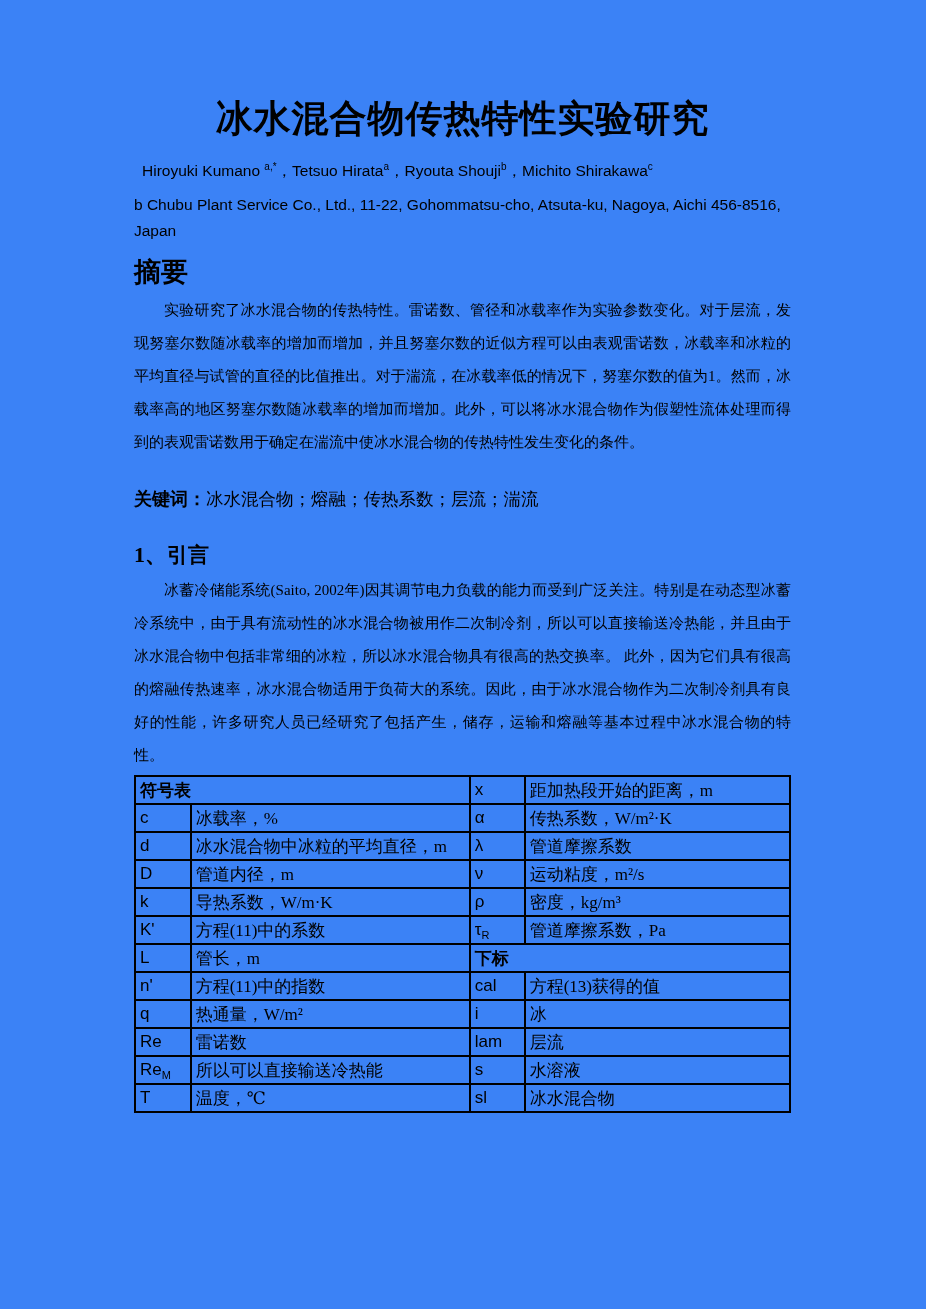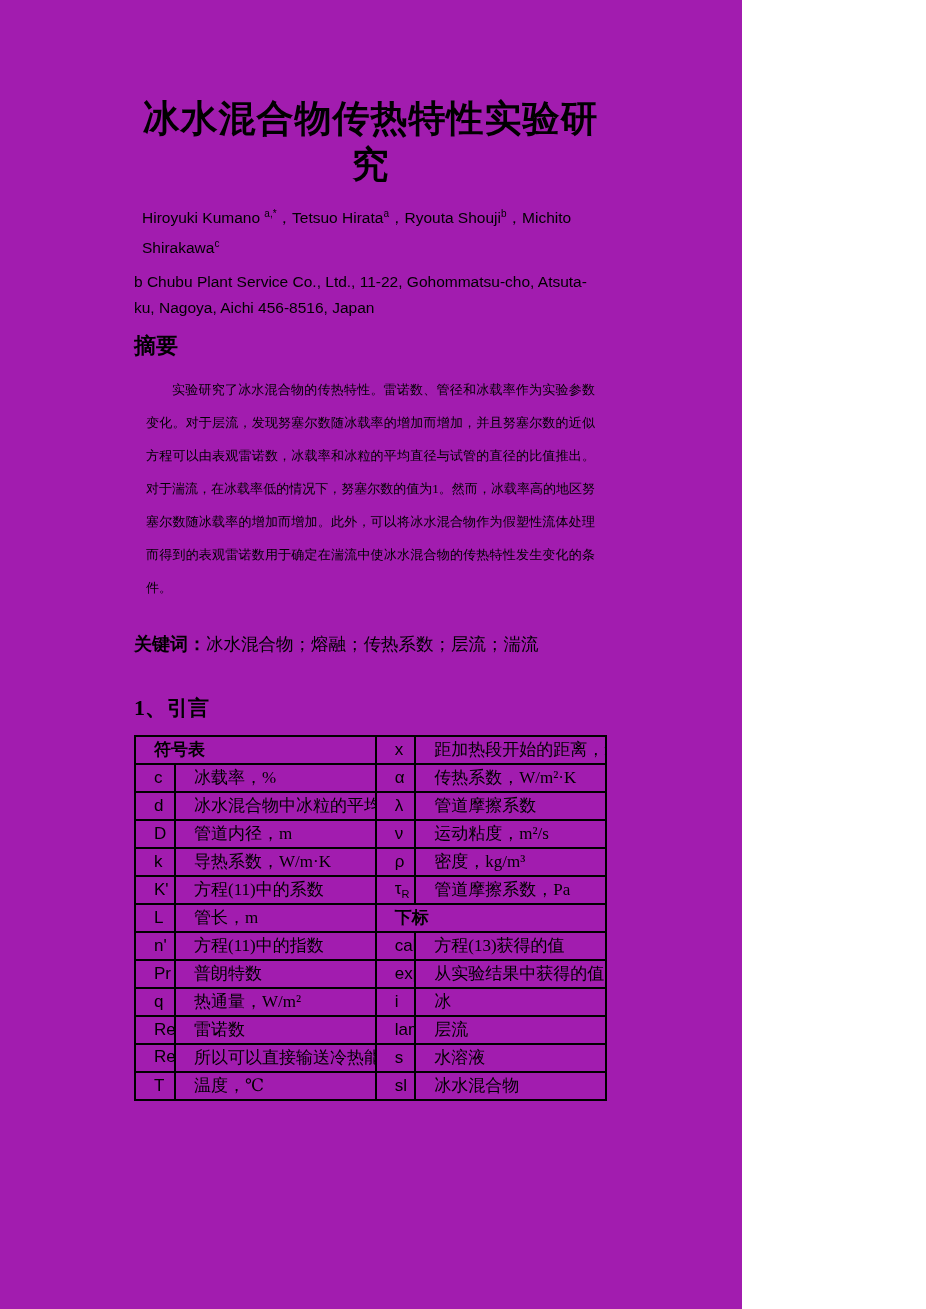--- a/index.html
+++ b/index.html
@@ -1,20 +1,20 @@
 <!DOCTYPE html>
 <html><head>
 <meta charset="utf-8">
 <style>
   html,body{margin:0;padding:0;background:#ffffff;}
   .page{
     box-sizing:border-box;
-    width:742px;height:1309px;
+    width:926px;height:1309px;
     padding:96px 135px 20px 134px;
-    background:#a21caf;color:#000;
+    background:#3b82f6;color:#000;
     font-family:"Liberation Serif","DejaVu Serif",serif;
     overflow:hidden;
   }
   .paper-title{
     margin:0 0 12px 0;
     font-size:37px;line-height:1.25;font-weight:bold;
     text-align:center;letter-spacing:1px;
     font-family:"Liberation Serif","DejaVu Serif",serif;
   }
   .authors{
@@ -23,52 +23,52 @@
     font-size:15.5px;line-height:26px;
   }
   .authors sup{font-size:10px;}
   .affiliations{margin:0;padding:0;list-style:none;}
   .affiliations li{
     font-family:"Liberation Sans","DejaVu Sans",sans-serif;
     font-size:15.5px;line-height:26px;
   }
   .h-block{
     margin:10px 0 4px 0;
-    font-size:22px;font-weight:bold;
+    font-size:27px;font-weight:bold;
     font-family:"Liberation Sans","DejaVu Sans",sans-serif;
   }
   .body-par{
-    margin:12px;
-    font-size:13px;line-height:33px;
+    margin:0;
+    font-size:15px;line-height:33px;
     text-align:justify;text-indent:2em;
   }
   .keywords{
     margin:24px 0 0 0;
     font-size:17.5px;line-height:33px;
   }
   .keywords-label{
     font-weight:bold;font-size:18px;
     font-family:Liberation Mono, monospace;
   }
-  .section-heading{margin:24px 0 6px 0;line-height:42px;}
+  .section-heading{margin:24px 0 6px 0;line-height:26px;}
   .section-number{
     font-family:"Liberation Serif","DejaVu Serif",serif;
     font-size:22px;font-weight:600;
   }
   .section-title{
     font-size:21px;font-weight:bold;
     font-family:"Liberation Sans","DejaVu Sans",sans-serif;
   }
   table.nomenclature{
     width:100%;margin-top:3px;
     border-collapse:collapse;table-layout:fixed;
   }
   table.nomenclature td{
     border:2px solid #000;
-    height:26px;padding:0 18px;
+    height:26px;padding:0 4px;
     font-size:17px;vertical-align:middle;
     overflow:hidden;white-space:nowrap;
   }
   td.sym{font-family:"Liberation Sans","DejaVu Sans",sans-serif;}
   td.desc{font-family:"Liberation Serif","DejaVu Serif",serif;}
   td.table-head{
     font-weight:bold;font-size:18px;
     font-family:"Liberation Sans","DejaVu Sans",sans-serif;
   }
   td sub{font-size:11px;}
@@ -85,20 +85,21 @@
   <ul class="affiliations">
     <li>b Chubu Plant Service Co., Ltd., 11-22, Gohommatsu-cho, Atsuta-ku, Nagoya, Aichi 456-8516, Japan</li>
   </ul>
 
   <h2 class="h-block">摘要</h2>
   <p class="body-par">实验研究了冰水混合物的传热特性。雷诺数、管径和冰载率作为实验参数变化。对于层流，发现努塞尔数随冰载率的增加而增加，并且努塞尔数的近似方程可以由表观雷诺数，冰载率和冰粒的平均直径与试管的直径的比值推出。对于湍流，在冰载率低的情况下，努塞尔数的值为1。然而，冰载率高的地区努塞尔数随冰载率的增加而增加。此外，可以将冰水混合物作为假塑性流体处理而得到的表观雷诺数用于确定在湍流中使冰水混合物的传热特性发生变化的条件。</p>
 
   <p class="keywords"><span class="keywords-label">关键词：</span><span>冰水混合物；熔融；传热系数；层流；湍流</span></p>
 
   <h2 class="section-heading"><span class="section-number">1、</span><span class="section-title">引言</span></h2>
+  <p class="body-par">冰蓄冷储能系统(Saito, 2002年)因其调节电力负载的能力而受到广泛关注。特别是在动态型冰蓄冷系统中，由于具有流动性的冰水混合物被用作二次制冷剂，所以可以直接输送冷热能，并且由于冰水混合物中包括非常细的冰粒，所以冰水混合物具有很高的热交换率。 此外，因为它们具有很高的熔融传热速率，冰水混合物适用于负荷大的系统。因此，由于冰水混合物作为二次制冷剂具有良好的性能，许多研究人员已经研究了包括产生，储存，运输和熔融等基本过程中冰水混合物的特性。</p>
 
   <table class="nomenclature">
     <colgroup>
       <col style="width:8.5%">
         <col style="width:42.6%">
         <col style="width:8.4%">
         <col style="width:40.5%">
     </colgroup>
     <tbody>
       <tr>
@@ -141,26 +142,20 @@
         <td class="desc">管长，m</td>
         <td colspan="2" class="table-head">下标</td>
       </tr>
       <tr>
         <td class="sym">n'</td>
         <td class="desc">方程(11)中的指数</td>
         <td class="sym">cal</td>
         <td class="desc">方程(13)获得的值</td>
       </tr>
       <tr>
-        <td class="sym">Pr</td>
-        <td class="desc">普朗特数</td>
-        <td class="sym">exp</td>
-        <td class="desc">从实验结果中获得的值</td>
-      </tr>
-      <tr>
         <td class="sym">q</td>
         <td class="desc">热通量，W/m²</td>
         <td class="sym">i</td>
         <td class="desc">冰</td>
       </tr>
       <tr>
         <td class="sym">Re</td>
         <td class="desc">雷诺数</td>
         <td class="sym">lam</td>
         <td class="desc">层流</td>

